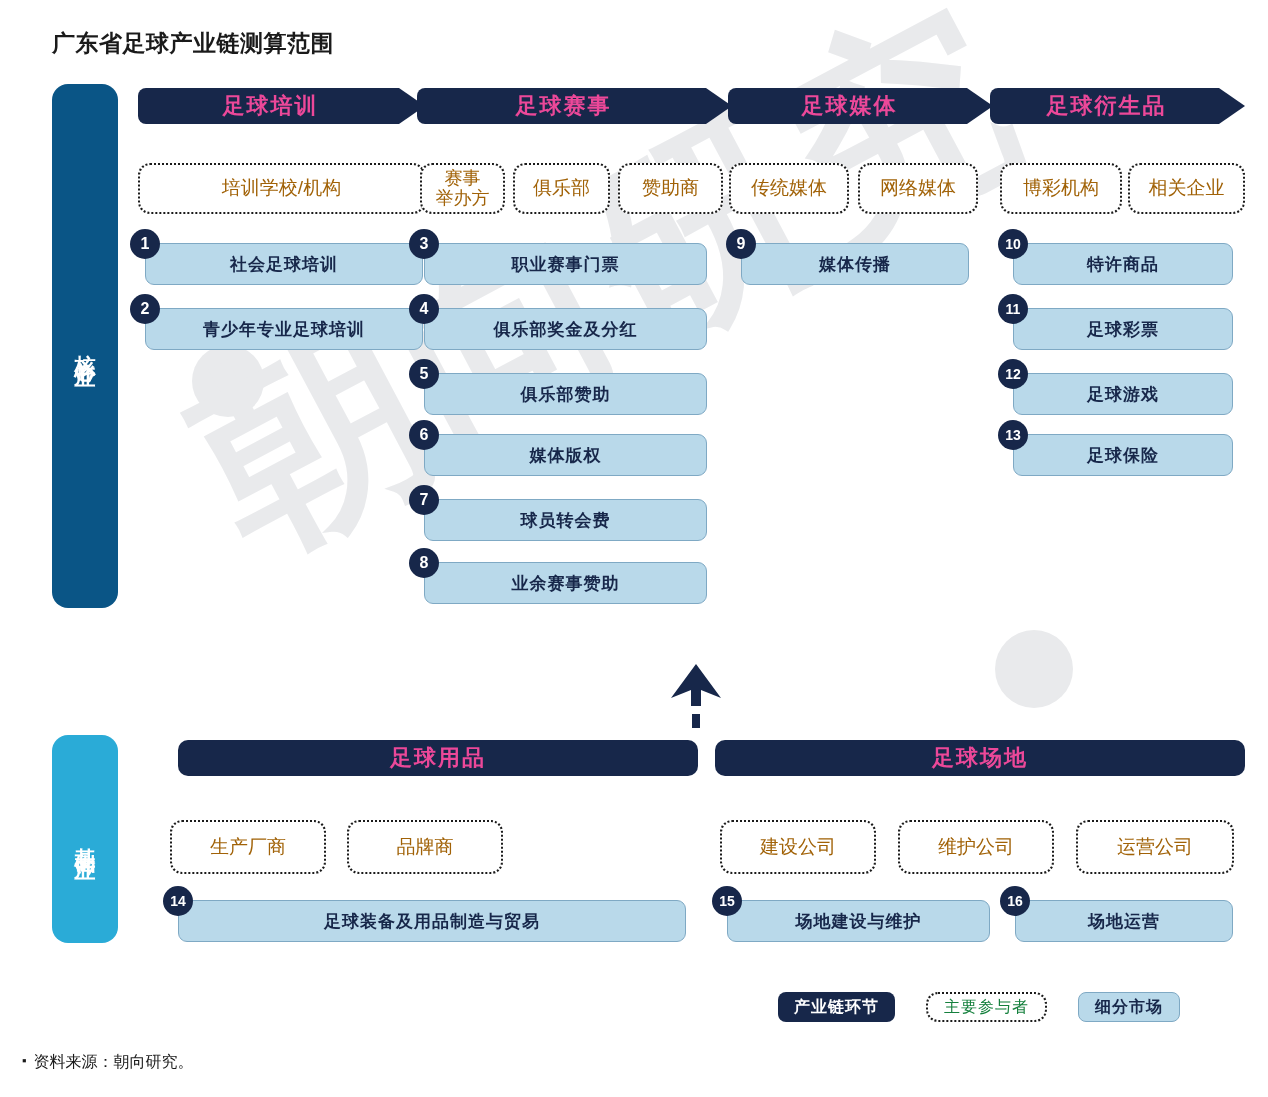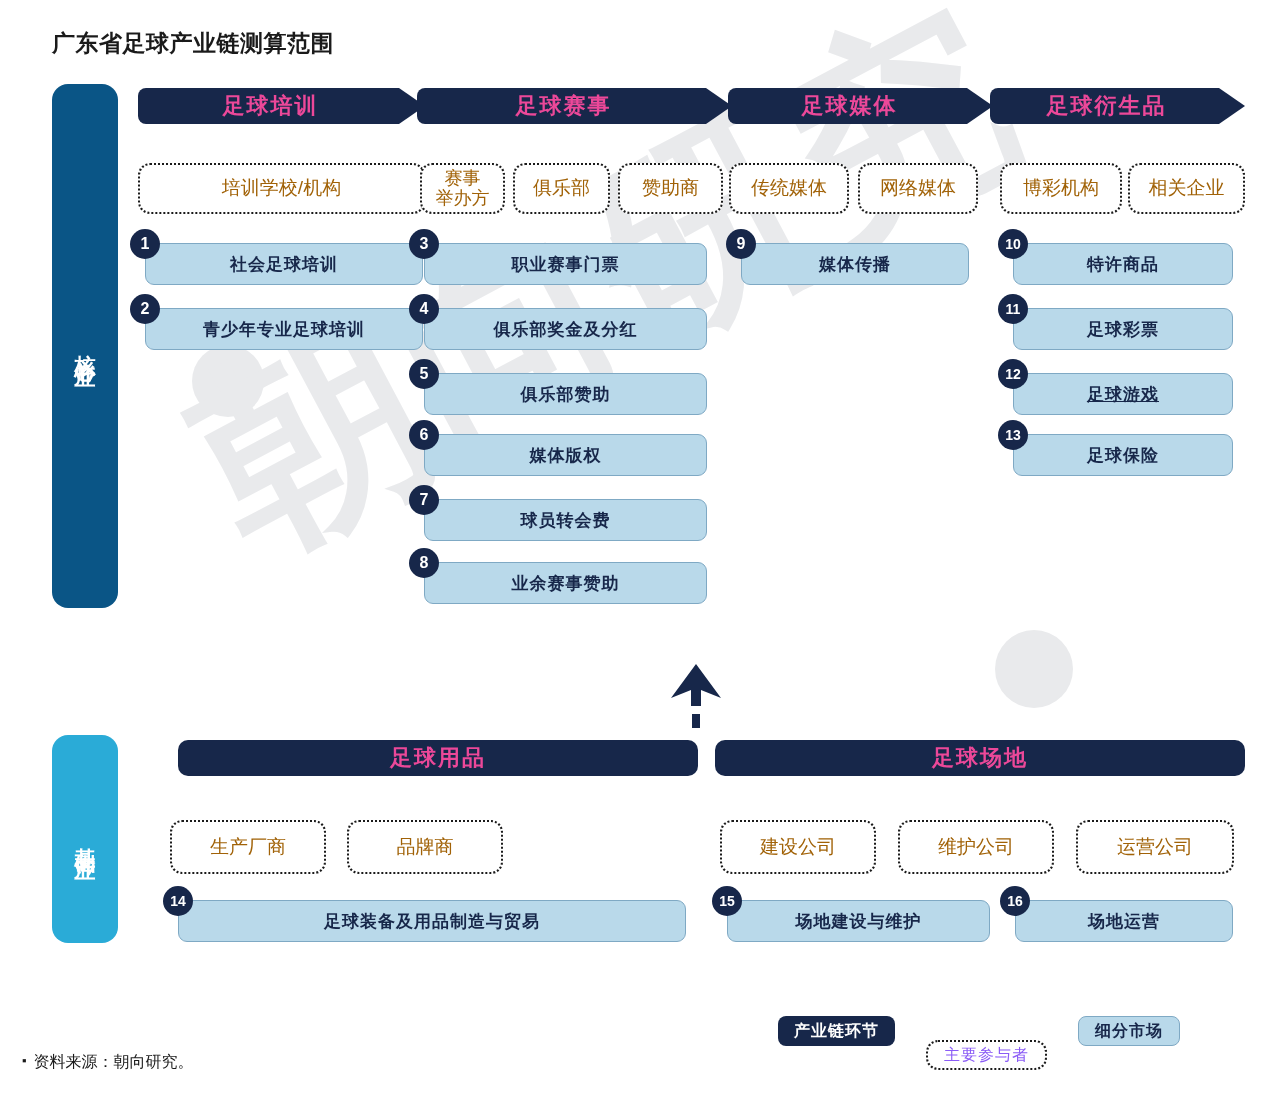--- a/index.html
+++ b/index.html
@@ -139,21 +139,21 @@
   .badge.wide { font-size: 14px; }
 
   
   .arrow-wrap { position: absolute; left: 668px; top: 662px; width: 56px; height: 68px; z-index: 4; }
 
   
   .legend { position: absolute; left: 778px; top: 992px; display: flex; align-items: center; gap: 31px; z-index: 5; }
   .lg { height: 30px; border-radius: 8px; display: flex; align-items: center; justify-content: center;
         font-size: 16px; font-weight: 700; padding: 0 16px; letter-spacing: 1px; }
   .lg-dark   { background: #17274a; color: #ffffff; }
-  .lg-dotted { background: #ffffff; color: #8b5cf6; border: 2.5px dotted #1a1a1a; border-radius: 12px; font-weight: 400; margin-top: 48px; }
+  .lg-dotted { background: #ffffff; color: #15803d; border: 2.5px dotted #1a1a1a; border-radius: 12px; font-weight: 400; }
   .lg-light  { background: #b9d9ea; color: #17274a; border: 1.5px solid #7fa9c4; }
 
   
   .source {
     position: absolute;
     left: 22px; top: 1052px;
     font-size: 16px;
     color: #1a1a1a;
     z-index: 5;
   }
@@ -233,21 +233,21 @@
   </div>
 
   <div class="mkt" style="left:1013px; top:243px; width:220px; height:42px;">
     <span class="badge wide">10</span>
     <span>特许商品</span>
   </div>
   <div class="mkt" style="left:1013px; top:308px; width:220px; height:42px;">
     <span class="badge wide">11</span>
     <span>足球彩票</span>
   </div>
-  <div class="mkt" style="left:1013px; top:373px; width:220px; height:42px;text-decoration:underline;">
+  <div class="mkt" style="left:1013px; top:373px; width:220px; height:42px;">
     <span class="badge wide">12</span>
     <span>足球游戏</span>
   </div>
   <div class="mkt" style="left:1013px; top:434px; width:220px; height:42px;">
     <span class="badge wide">13</span>
     <span>足球保险</span>
   </div>
 
   <div class="arrow-wrap">
     <svg width="56" height="68" viewBox="0 0 56 68">

